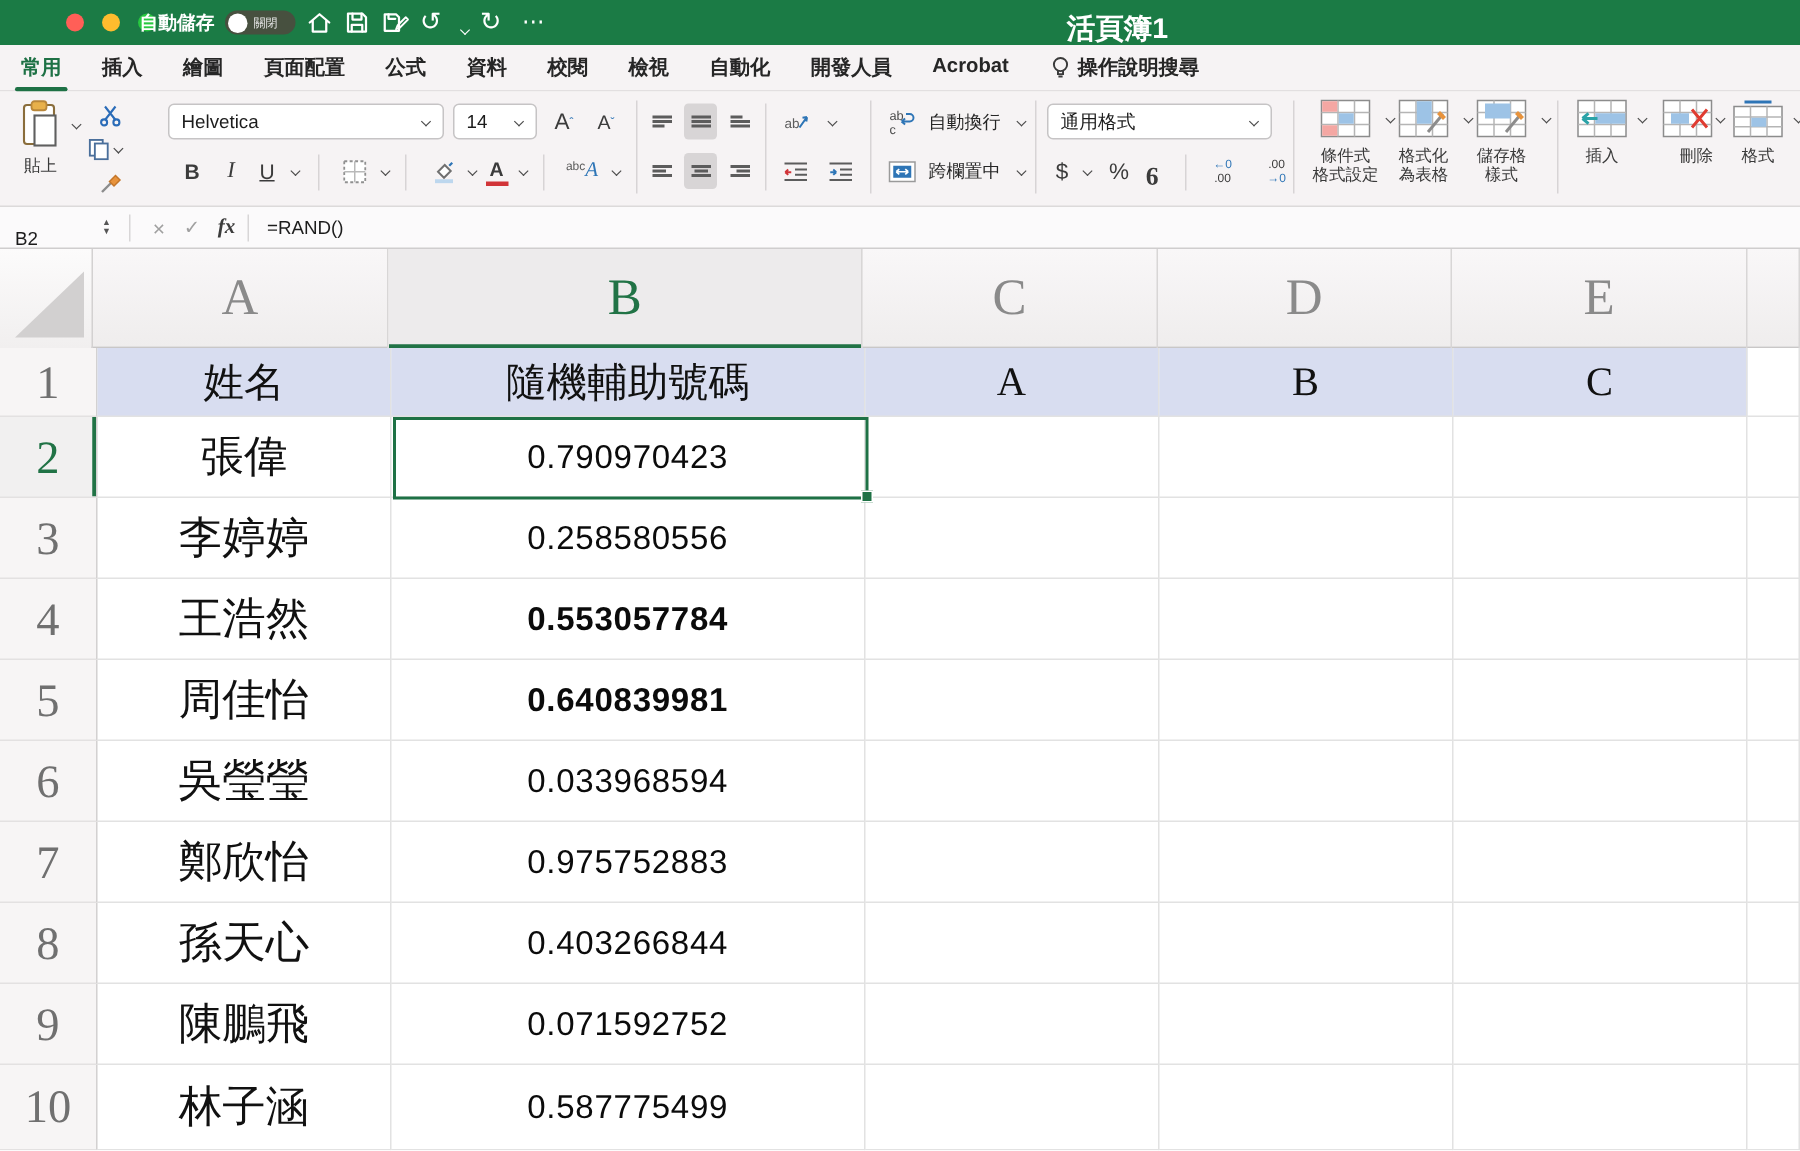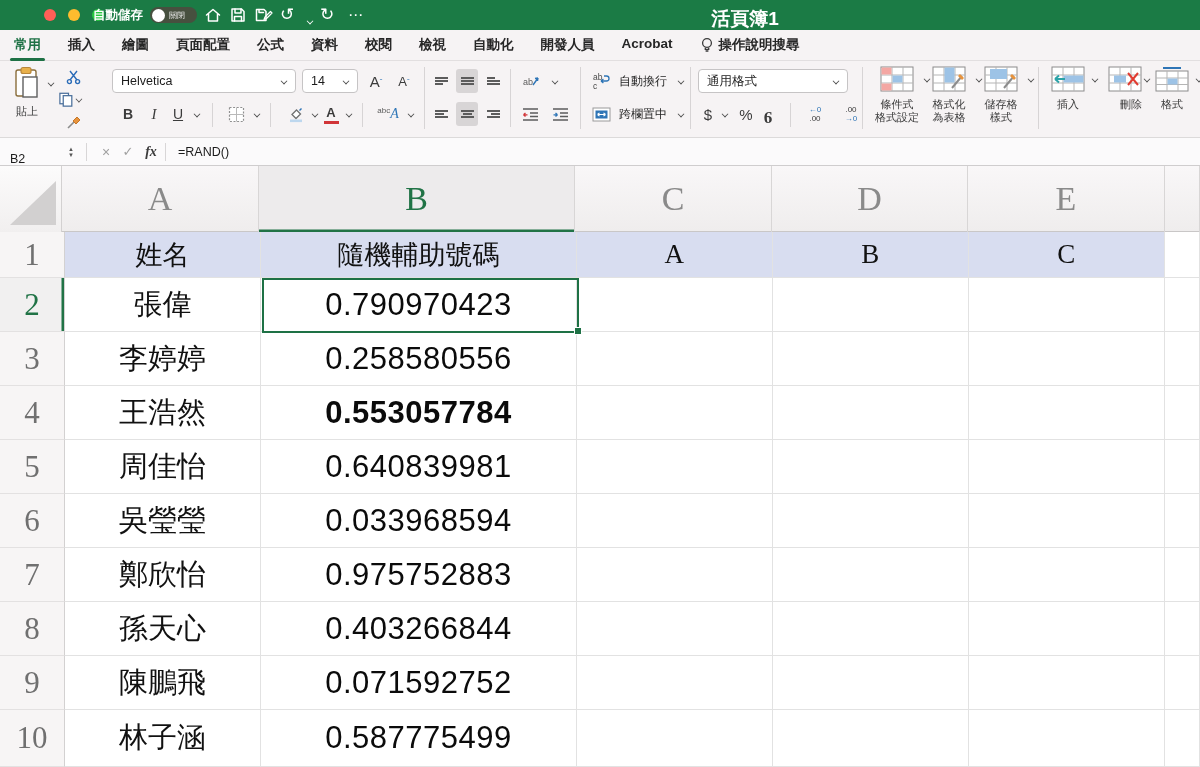--- a/index.html
+++ b/index.html
@@ -58,21 +58,21 @@
   .corner { width:65px; height:66px; border-right:1px solid #d3d1d1; position:relative; background:linear-gradient(#fcfbfb,#f1efef); }
   .tri { position:absolute; right:5px; bottom:7px; width:0; height:0; border-left:46px solid transparent; border-bottom:44px solid #d2d0d0; }
   .colh { font-family:"Liberation Serif",serif; font-size:34px; color:#8a8a8a; display:flex; align-items:center; justify-content:center; border-right:1px solid #d8d6d6; height:66px; }
   .colh.sel { color:#217346; background:#edebec; box-shadow:inset 0 -2.5px 0 #217346; }
   .row { display:flex; }
   .rowhdr { width:65px; font-family:"Liberation Serif",serif; font-size:31px; color:#707070; background:#f7f5f5; border-right:1px solid #d3d1d1; border-bottom:1px solid #e3e1e1; display:flex; align-items:center; justify-content:center; }
   .rowhdr.sel { color:#217346; background:#f1f0f0; box-shadow:inset -2.5px 0 0 #217346; }
   .cell { border-right:1px solid #e2e2e2; border-bottom:1px solid #e2e2e2; display:flex; align-items:center; justify-content:center; overflow:hidden; white-space:nowrap; }
   .cell.r1 { background:#d8ddf0; font-family:"Liberation Serif",serif; font-size:27px; color:#111; }
   .cell.nm { font-family:Liberation Sans, sans-serif; font-size:29px; color:#111; }
-  .cell.val { font-size:31px; color:#0b0b0b; letter-spacing:.5px; }
+  .cell.val { font-size:22px; color:#0b0b0b; letter-spacing:.5px; }
   .sel-border { position:absolute; left:262px; top:112px; width:317px; height:55px; border:2px solid #1e7145; pointer-events:none; }
   .fill-handle { position:absolute; left:574px; top:161px; width:8px; height:8px; background:#1e7145; border:1.5px solid #fff; }
   svg.wh { stroke:#fff; fill:none; stroke-width:1.5; stroke-linecap:round; stroke-linejoin:round; }
 </style>
 </head>
 <body>
 
 <div class="titlebar">
   <div class="traffic">
     <div class="tl r"></div>
@@ -477,21 +477,21 @@
         <div class="cell nm" style="width: 197px;">王浩然</div>
         <div class="cell val" style="width: 316px; font-weight: bold;">0.553057784</div>
         <div class="cell" style="width: 197px;"></div>
         <div class="cell" style="width: 196px;"></div>
         <div class="cell" style="width: 197px;"></div>
         <div class="cell" style="width: 35px;"></div>
       </div>
       <div class="row" style="height: 54px;">
         <div class="rowhdr">5</div>
         <div class="cell nm" style="width: 197px;">周佳怡</div>
-        <div class="cell val" style="width: 316px;">0.640839981</div>
+        <div class="cell val" style="width: 316px; font-weight: bold;">0.640839981</div>
         <div class="cell" style="width: 197px;"></div>
         <div class="cell" style="width: 196px;"></div>
         <div class="cell" style="width: 197px;"></div>
         <div class="cell" style="width: 35px;"></div>
       </div>
       <div class="row" style="height: 54px;">
         <div class="rowhdr">6</div>
         <div class="cell nm" style="width: 197px;">吳瑩瑩</div>
         <div class="cell val" style="width: 316px;">0.033968594</div>
         <div class="cell" style="width: 197px;"></div>

